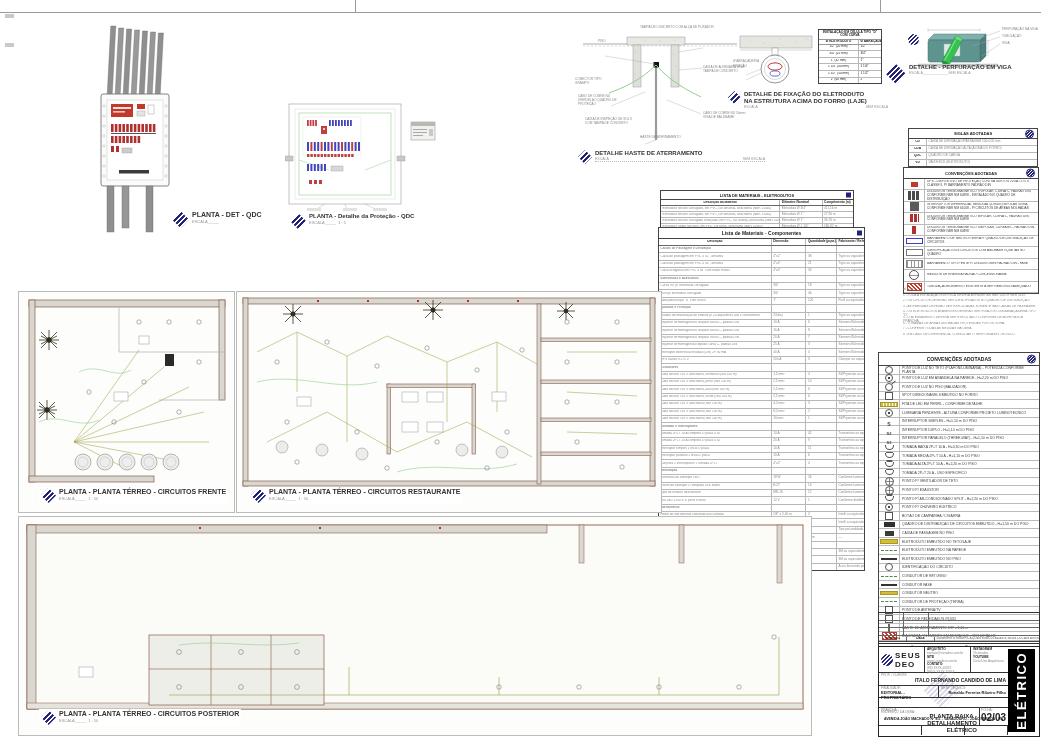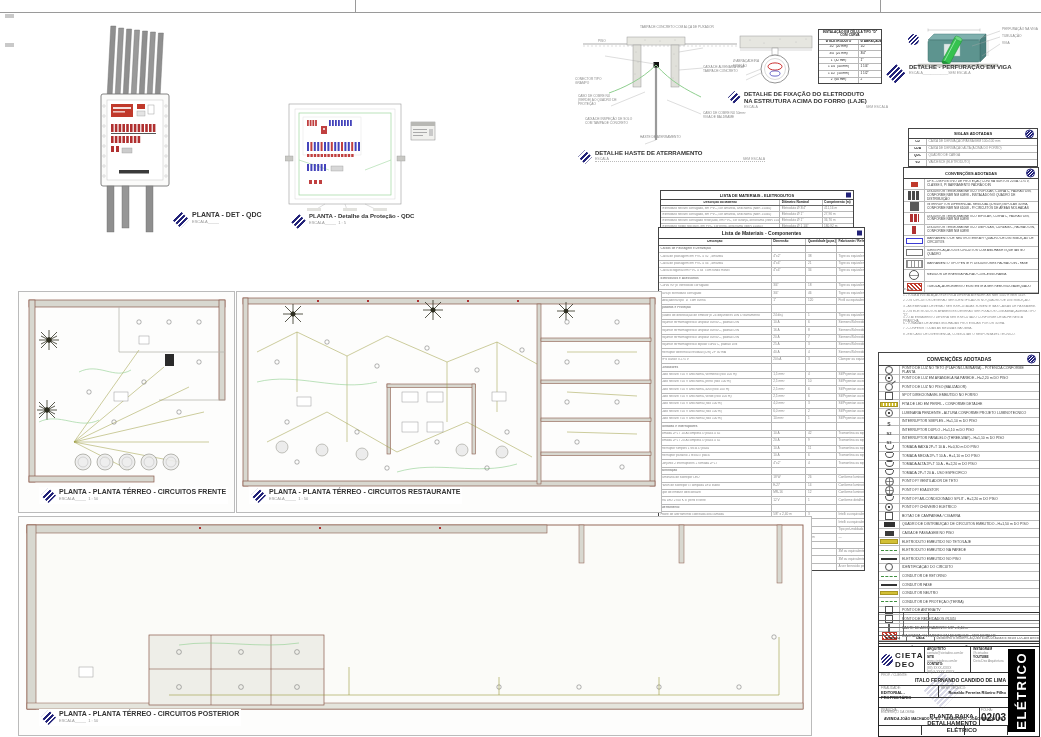--- a/index.html
+++ b/index.html
@@ -1336,21 +1336,21 @@
   <div class="abs" style="left:878px;top:646px;width:160px;height:89px;border:0.8px solid #222;background:#fff;">
     <div class="abs logo" style="left:44px;top:24px;width:38px;height:38px;opacity:0.16;"></div>
 
     <div class="abs" style="right:4px;top:2px;width:27px;height:83px;background:#000;display:flex;align-items:center;justify-content:center;">
       <span class="vert b" style="color:#fff;font-size:13px;letter-spacing:1.5px;">ELÉTRICO</span>
     </div>
 
     <div class="abs" style="left:0;top:0;width:46px;height:26px;border-right:0.5px solid #333;border-bottom:0.5px solid #333;display:flex;align-items:center;gap:2px;padding-left:2px;box-sizing:border-box;">
       <div class="logoc" style="width:12px;height:12px;flex:none;"></div>
       <div>
-        <div class="b" style="font-size:8px;letter-spacing:1px;">CIETA</div>
+        <div class="b" style="font-size:8px;letter-spacing:1px;">SEUS</div>
         <div class="b" style="font-size:8px;letter-spacing:1px;">DEO</div>
       </div>
     </div>
     <div class="abs f3" style="left:46px;top:0;width:46px;height:26px;border-right:0.5px solid #333;border-bottom:0.5px solid #333;padding:1px 2px;box-sizing:border-box;">
       <div class="b">ARQUITETO</div>
       <div class="gray">contato@cietadeo.com.br</div>
       <div class="b">SITE</div>
       <div class="gray">www.cietadeo.com.br</div>
       <div class="b">CONTATO:</div>
       <div class="gray">(83) 3XXX-XXXX</div>

